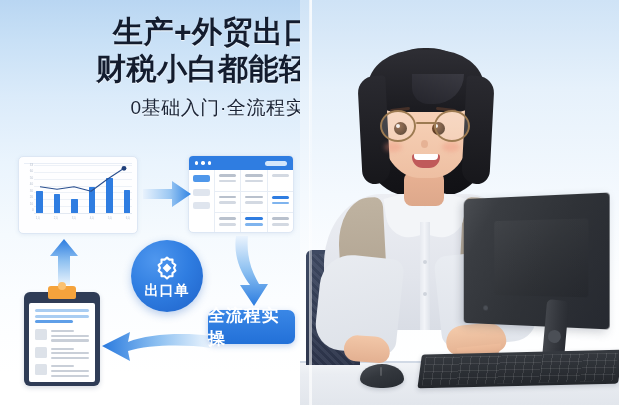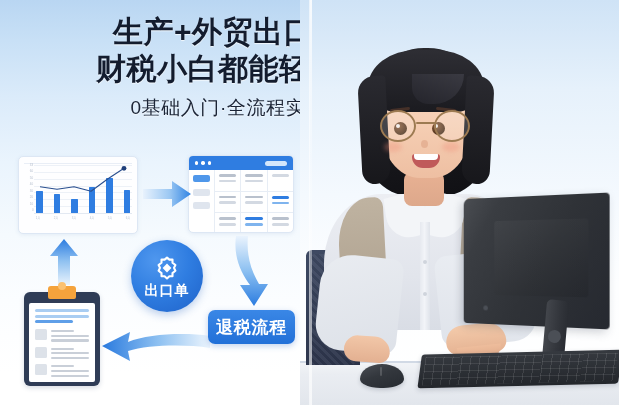--- a/index.html
+++ b/index.html
@@ -698,17 +698,17 @@
 
     <div class="badge">
       <svg width="24" height="24" viewBox="0 0 24 24">
         <path d="M12 1.6 l2.4 2.0 h3.1 l0 3.1 2.9 2.3 -1.4 2.9 1.4 2.9 -2.9 2.3 0 3.1 h-3.1 L12 22.4 9.6 20.2 H6.5 l0-3.1 -2.9-2.3 1.4-2.9 -1.4-2.9 2.9-2.3 0-3.1 h3.1 Z" fill="none" stroke="#ffffff" stroke-width="2.1" stroke-linejoin="round"></path>
         <path d="M12 7.6 L16.4 12 L12 16.4 L7.6 12 Z" fill="#ffffff"></path>
       </svg>
       <span class="btxt">出口单</span>
     </div>
 
     <div class="pill-btn">
-      <span>退税流程</span>
+      <span>全流程实操</span>
     </div>
 
   </div>
 </div>
 
 </body></html>

